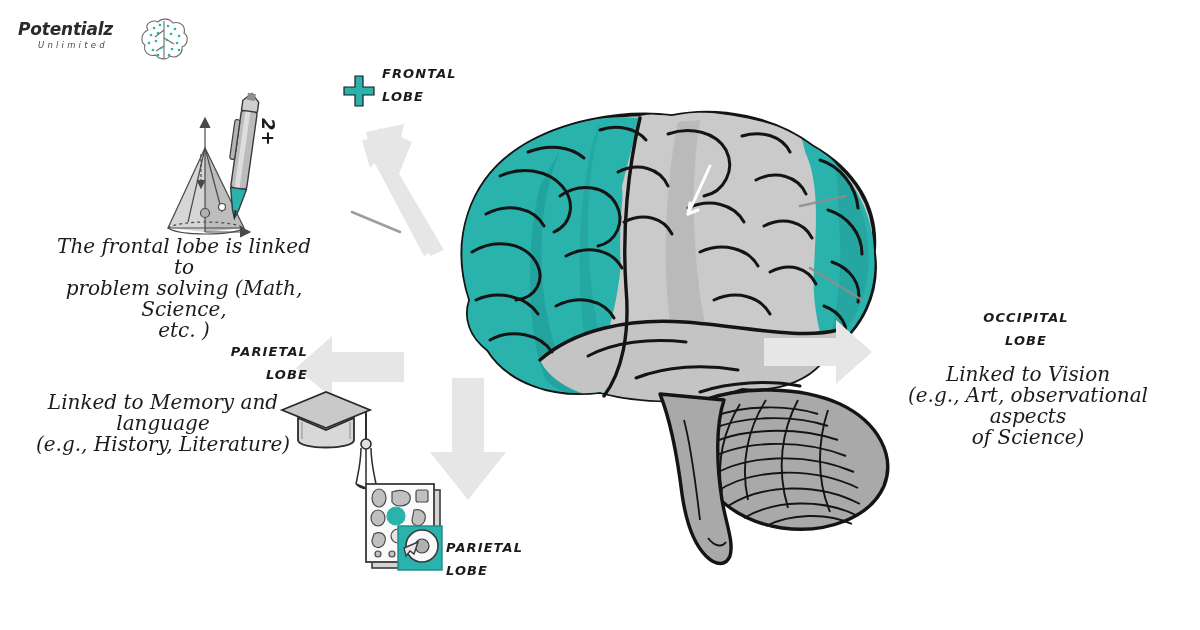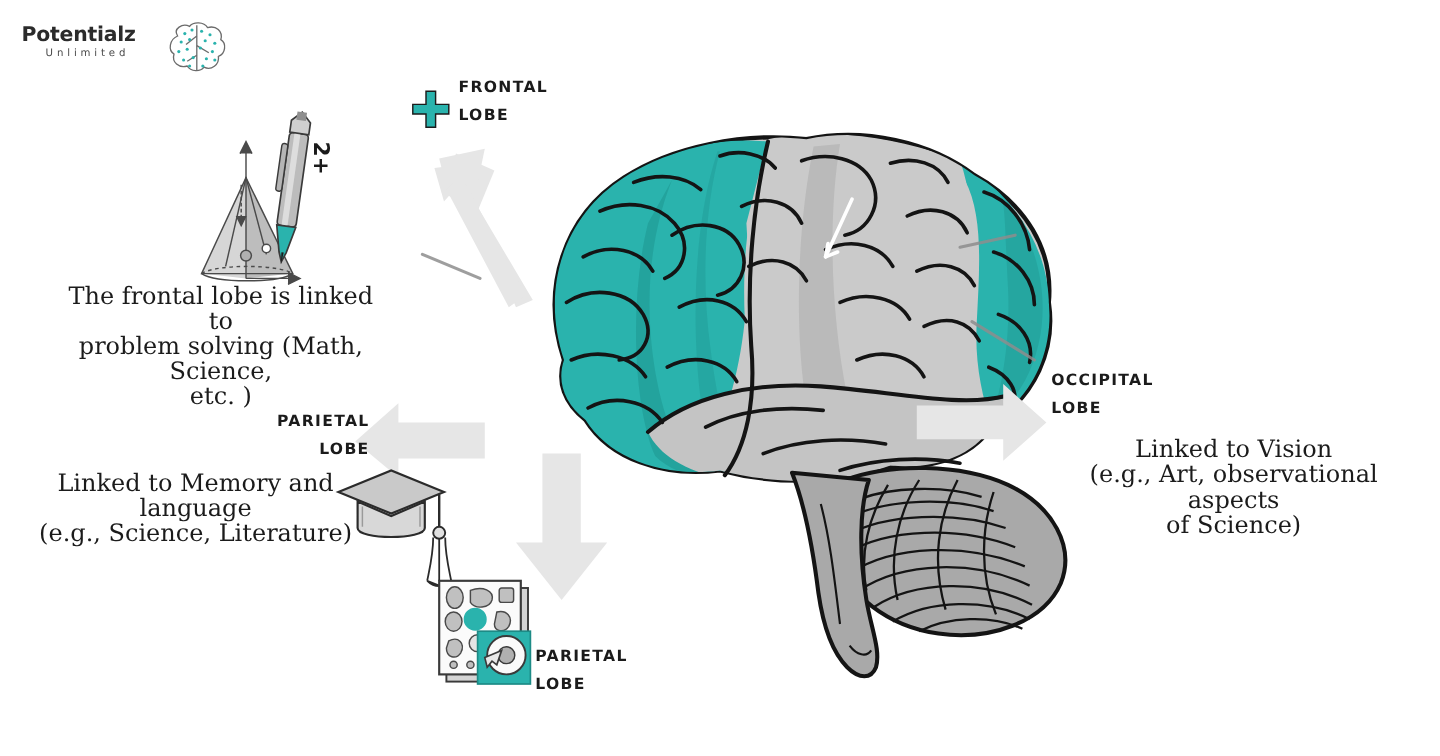--- a/index.html
+++ b/index.html
@@ -7,20 +7,21 @@
     padding: 0;
     background: #ffffff;
   }
   #canvas {
     position: relative;
     width: 1200px;
     height: 630px;
     background: #ffffff;
     overflow: hidden;
     font-family: "Liberation Sans", sans-serif;
+    font-style: italic;
   }
 
   
   #logo {
     position: absolute;
     left: 18px;
     top: 16px;
     width: 180px;
     height: 48px;
   }
@@ -80,21 +81,21 @@
   #frontal-desc-block { position: absolute; left: 48px; top: 236px; width: 272px; }
   #frontal-desc { text-align: center; }
 
   
   #temporal-block { position: absolute; left: 18px; top: 340px; width: 290px; }
   #temporal-title { text-align: right; }
   #temporal-desc { text-align: center; margin-top: 6px; }
 
   
   #occipital-block { position: absolute; left: 876px; top: 306px; width: 300px; }
-  #occipital-title { text-align: left; }
+  #occipital-title { text-align: center; }
   #occipital-desc-block { position: absolute; left: 878px; top: 364px; width: 300px; }
   #occipital-desc { text-align: center; }
 
   
   #parietal-block { position: absolute; left: 446px; top: 504px; width: 160px; }
   #parietal-title { text-align: left; margin-top: 32px; }
   #parietal-desc-block { position: absolute; left: 338px; top: 562px; width: 310px; }
   #parietal-desc { text-align: center; }
 
   
@@ -407,21 +408,21 @@
   <div id="frontal-desc-block">
     <div id="frontal-desc" class="lobe-desc">The frontal lobe is linked to
 problem solving (Math, Science,
 etc. )</div>
   </div>
 
   <div id="temporal-block">
     <div id="temporal-title" class="lobe-title">PARIETAL
 LOBE</div>
     <div id="temporal-desc" class="lobe-desc">Linked to Memory and language
-(e.g., Science, Literature)</div>
+(e.g., History, Literature)</div>
   </div>
 
   <div id="occipital-block">
     <div id="occipital-title" class="lobe-title">OCCIPITAL
 LOBE</div>
   </div>
   <div id="occipital-desc-block">
     <div id="occipital-desc" class="lobe-desc">Linked to Vision
 (e.g., Art, observational aspects
 of Science)</div>

